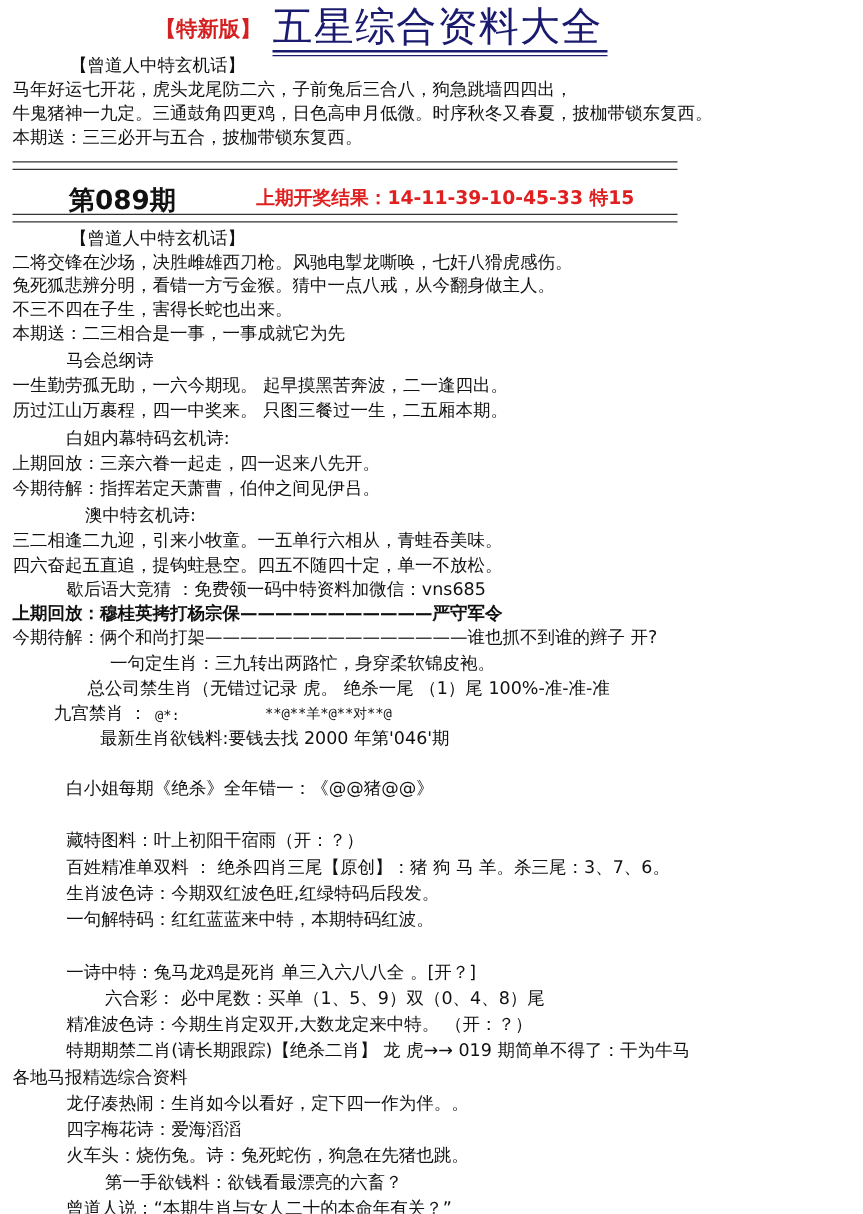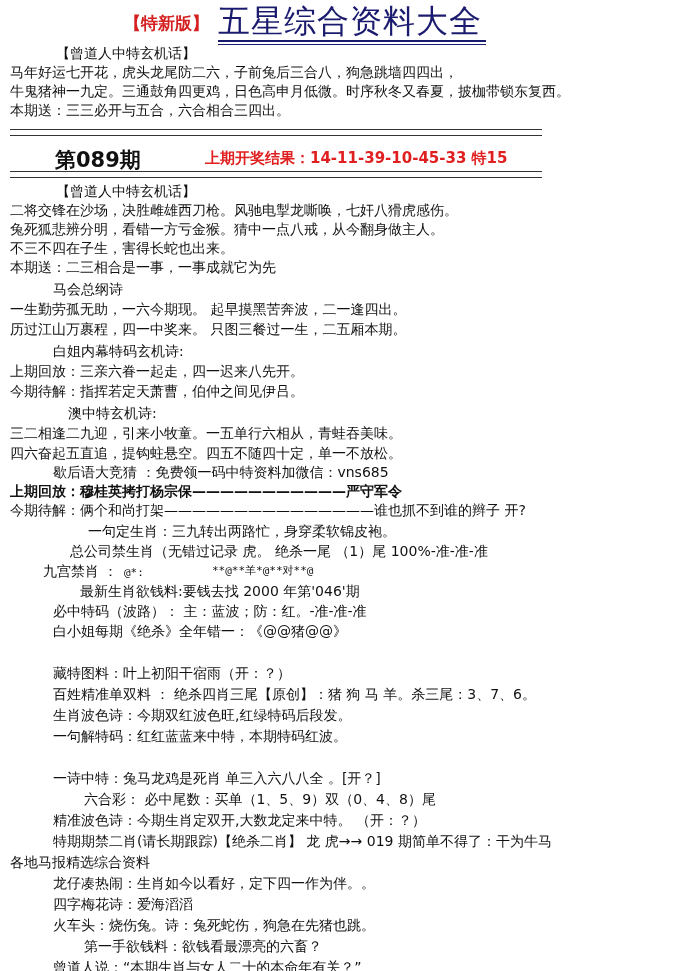--- a/index.html
+++ b/index.html
@@ -48,21 +48,21 @@
 <div class="page">
 
   <div class="header-badge">【特新版】</div>
   <div class="header-title">五星综合资料大全</div>
   <div class="title-rule-1"></div>
   <div class="title-rule-2"></div>
 
   <div class="line" style="left:56px;top:44px;">【曾道人中特玄机话】</div>
   <div class="line" style="left:10px;top:63px;">马年好运七开花，虎头龙尾防二六，子前兔后三合八，狗急跳墙四四出，</div>
   <div class="line" style="left:10px;top:82px;">牛鬼猪神一九定。三通鼓角四更鸡，日色高申月低微。时序秋冬又春夏，披枷带锁东复西。</div>
-  <div class="line" style="left:10px;top:101px;">本期送：三三必开与五合，六合相合三四出。</div>
+  <div class="line" style="left:10px;top:101px;">本期送：三三必开与五合，披枷带锁东复西。</div>
 
   <div class="dbl-rule" style="top:129px;"></div>
   <div class="issue">第089期</div>
   <div class="result">上期开奖结果：14-11-39-10-45-33 特15</div>
   <div class="dbl-rule" style="top:171px;"></div>
 
   <div class="line" style="left:56px;top:182px;">【曾道人中特玄机话】</div>
   <div class="line" style="left:10px;top:220px;">兔死狐悲辨分明，看错一方亏金猴。猜中一点八戒，从今翻身做主人。</div>
   <div class="line" style="left:10px;top:201px;">二将交锋在沙场，决胜雌雄西刀枪。风驰电掣龙嘶唤，七奸八猾虎感伤。</div>
   <div class="line" style="left:10px;top:239px;"> 不三不四在子生，害得长蛇也出来。</div>
@@ -83,21 +83,20 @@
   <div class="line" style="left:53px;top:463px;">歇后语大竞猜 ：免费领一码中特资料加微信：vns685</div>
   <div class="line" style="left:10px;top:482px;font-weight:bold;">上期回放：穆桂英拷打杨宗保———————————严守军令</div>
   <div class="line" style="left:10px;top:501px;">今期待解：俩个和尚打架———————————————谁也抓不到谁的辫子 开?</div>
 
   <div class="line" style="left:88px;top:522px;">一句定生肖：三九转出两路忙，身穿柔软锦皮袍。</div>
   <div class="line" style="left:70px;top:542px;">总公司禁生肖（无错过记录 虎。 绝杀一尾 （1）尾 100%-准-准-准</div>
   <div class="line" style="left:43px;top:562px;">九宫禁肖 ：</div>
   <div class="line small" style="left:124px;top:564px;">@*:</div>
   <div class="line small" style="left:212px;top:562px;">**@**羊*@**对**@</div>
   <div class="line" style="left:80px;top:582px;">最新生肖欲钱料:要钱去找 2000 年第'046'期</div>
-  <div class="line" style="left:53px;top:602px;">必中特码（波路）：  主：蓝波；防：红。-准-准-准</div>
   <div class="line" style="left:53px;top:622px;">白小姐每期《绝杀》全年错一：《@@猪@@》</div>
   <div class="line" style="left:53px;top:664px;">藏特图料：叶上初阳干宿雨（开：？）</div>
   <div class="line" style="left:53px;top:685px;">百姓精准单双料 ：       绝杀四肖三尾【原创】：猪 狗 马 羊。杀三尾：3、7、6。</div>
   <div class="line" style="left:53px;top:706px;">生肖波色诗：今期双红波色旺,红绿特码后段发。</div>
   <div class="line" style="left:53px;top:727px;">一句解特码：红红蓝蓝来中特，本期特码红波。</div>
   <div class="line" style="left:53px;top:769px;">一诗中特：兔马龙鸡是死肖 单三入六八八全 。[开？]</div>
   <div class="line" style="left:84px;top:790px;">六合彩：  必中尾数：买单（1、5、9）双（0、4、8）尾</div>
   <div class="line" style="left:53px;top:811px;">精准波色诗：今期生肖定双开,大数龙定来中特。 （开：？）</div>
   <div class="line" style="left:53px;top:832px;">特期期禁二肖(请长期跟踪)【绝杀二肖】 龙 虎→→   019 期简单不得了：干为牛马</div>
 

